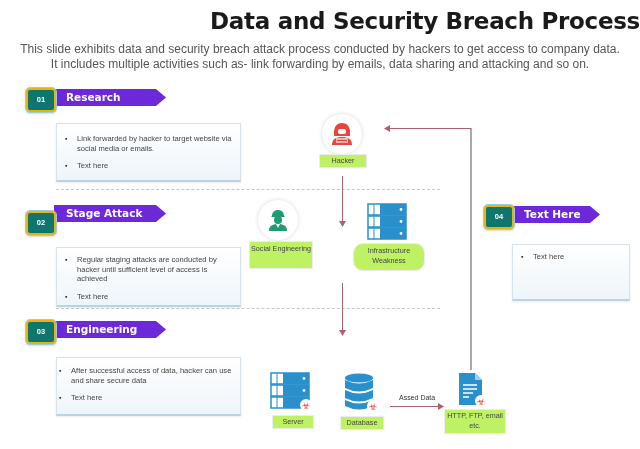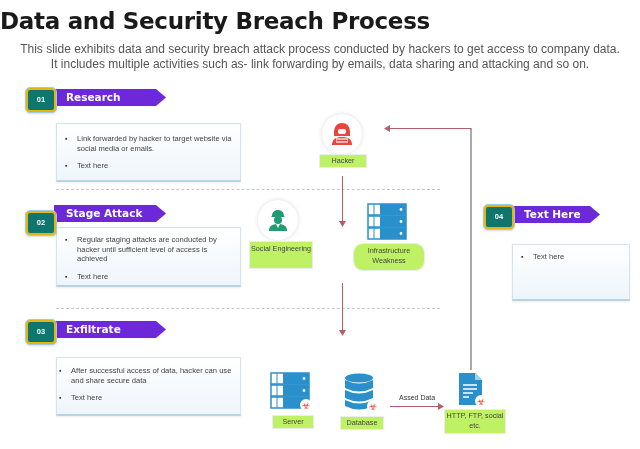--- a/index.html
+++ b/index.html
@@ -1,17 +1,17 @@
 <!DOCTYPE html>
 <html><head>
 <meta charset="utf-8">
 <style>
   html, body { margin:0; padding:0; }
   body { width:640px; height:449px; background:#ffffff; position:relative; overflow:hidden; font-family:"Liberation Sans", sans-serif; color:#333; }
-  .title { position:absolute; left:0; top:8px; width:640px; text-align:left; font-size:23px; font-weight:bold; color:#1a1a1a; font-family:"DejaVu Sans", sans-serif; letter-spacing:-0.3px; }
+  .title { position:absolute; left:0; top:8px; width:640px; text-align:right; font-size:23px; font-weight:bold; color:#1a1a1a; font-family:"DejaVu Sans", sans-serif; letter-spacing:-0.3px; }
   .subtitle { position:absolute; left:20px; top:42px; width:600px; text-align:center; font-size:12px; color:#555; line-height:15px; }
   .dash { position:absolute; height:0; border-top:1px dashed #c8c8c8; }
   .badge { position:absolute; width:26px; height:20px; background:#0f766e; border:2px solid #eab308; outline:1px solid #9ccbe6; border-radius:4px; color:#fff; font-size:7.5px; font-weight:bold; text-align:center; line-height:20px; box-shadow:0 1px 3px rgba(0,0,0,0.3); z-index:3; }
   .ribbon { position:absolute; height:17px; background:#6d28d9; color:#fff; font-size:10.5px; font-weight:bold; line-height:17px; padding-left:12px; clip-path:polygon(0 0, calc(100% - 10px) 0, 100% 50%, calc(100% - 10px) 100%, 0 100%); z-index:2; font-family:"DejaVu Sans", sans-serif; }
   .card { position:absolute; background:linear-gradient(#ffffff, #eef5fa); border:1px solid #d6e3ec; border-bottom:2px solid #b8d3e4; box-shadow:0 1px 2px rgba(0,0,0,0.08);margin-top:11px; }
   .card ul { margin:0; padding:0; list-style:none; }
   .card li { position:relative; padding-left:14px; font-size:7.6px; color:#444; line-height:9.5px; margin-bottom:8px; }
   .card li::before { content:"\25AA"; position:absolute; left:2px; top:0; font-size:7px; color:#333; }
   .iconcircle { position:absolute; width:40px; height:40px; border-radius:50%; background:#fff; box-shadow:0 0 4px rgba(0,0,0,0.15); display:flex; align-items:center; justify-content:center; }
   .label { position:absolute; background:#bef264; border:1px solid #ececec; font-size:7.2px; color:#444; text-align:center; line-height:10px; }
@@ -36,31 +36,31 @@
     <ul style="padding:10px 6px 0 6px;">
       <li>Link forwarded by hacker to target website via social media or emails.</li>
       <li>Text here</li>
     </ul>
   </div>
 </div>
 
 <div>
   <div class="badge" style="left:26px; top:204px;margin-top:7px;">02</div>
   <div class="ribbon" style="left:54px; top:205px; width:100px;">Stage Attack</div>
-  <div class="card" style="left:56px; top:216px; width:183px; height:57px;">
+  <div class="card" style="left:56px; top:236px; width:183px; height:57px;">
     <ul style="padding:7px 6px 0 6px;">
       <li>Regular staging attacks are conducted by hacker until sufficient level of access is achieved</li>
       <li>Text here</li>
     </ul>
   </div>
 </div>
 
 <div>
   <div class="badge" style="left:26px; top:320px;">03</div>
-  <div class="ribbon" style="left:54px; top:321px; width:100px;">Exfiltrate</div>
+  <div class="ribbon" style="left:54px; top:321px; width:100px;">Engineering</div>
   <div class="card" style="left:56px; top:346px; width:183px; height:56px;">
     <ul style="padding:8px 6px 0 0;">
       <li>After successful access of data, hacker can use and share secure data</li>
       <li>Text here</li>
     </ul>
   </div>
 </div>
 
 <div>
   <div class="badge" style="left:484px; top:205px;">04</div>
@@ -150,21 +150,21 @@
   <svg style="position:absolute; left:458px; top:372px;" width="30" height="36" viewBox="0 0 30 36">
     <path d="M1 1 L17 1 L24 8 L24 33 L1 33 Z" fill="#2a90cc"></path>
     <path d="M17 1 L17 8 L24 8 Z" fill="#9fd0ee"></path>
     <line x1="5" y1="13" x2="19" y2="13" stroke="#fff" stroke-width="1.5"></line>
     <line x1="5" y1="17" x2="19" y2="17" stroke="#fff" stroke-width="1.5"></line>
     <line x1="5" y1="21" x2="15" y2="21" stroke="#fff" stroke-width="1.5"></line>
     <line x1="5" y1="25" x2="11" y2="25" stroke="#fff" stroke-width="1.5"></line>
     <circle cx="23" cy="29" r="6" fill="#fff"></circle>
     <text x="23" y="32.5" font-size="10" fill="#e8453c" text-anchor="middle" font-family="DejaVu Sans, sans-serif">☣</text>
   </svg>
-  <div class="label" style="left:444px; top:409px; width:60px; height:22px; padding-top:1px;">HTTP, FTP, social etc.</div>
+  <div class="label" style="left:444px; top:409px; width:60px; height:22px; padding-top:1px;">HTTP, FTP, email etc.</div>
 </div>
 
 <div class="arrowv" style="left:342px; top:176px; height:48px;"></div>
 <svg style="position:absolute; left:339px; top:221px;" width="7" height="6">
     <path d="M0 0 L7 0 L3.5 6 Z" fill="#b0606a"></path>
   </svg>
 
 <div class="arrowv" style="left:342px; top:283px; height:49px;"></div>
 <svg style="position:absolute; left:339px; top:330px;" width="7" height="6">
     <path d="M0 0 L7 0 L3.5 6 Z" fill="#b0606a"></path>

